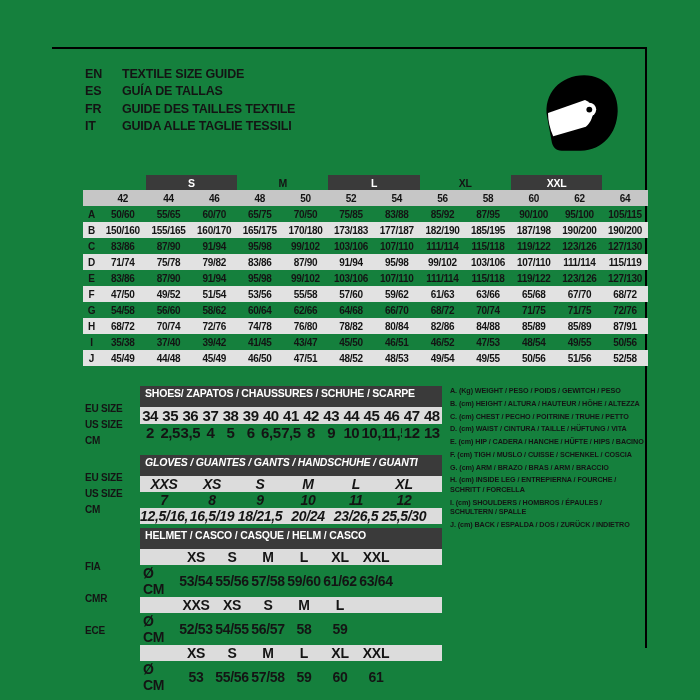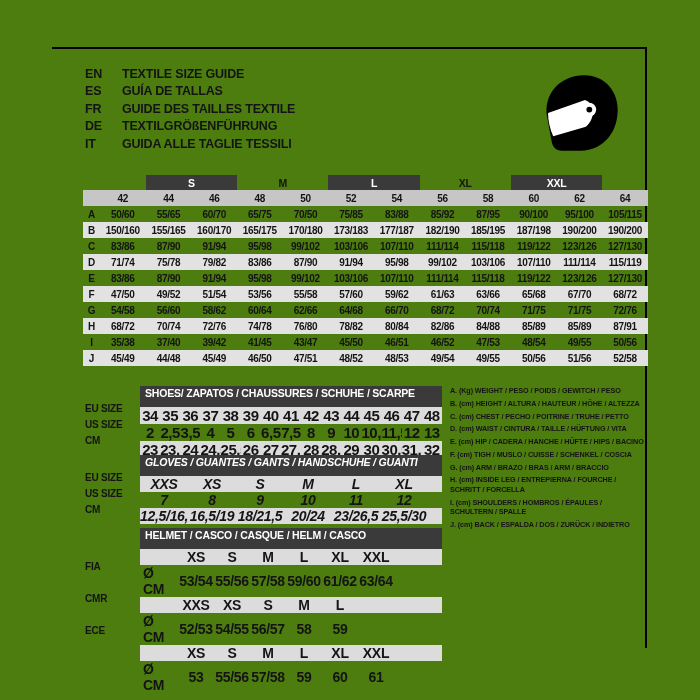--- a/index.html
+++ b/index.html
@@ -1,16 +1,16 @@
 <!DOCTYPE html>
 <html><head>
 <meta charset="utf-8">
 <style>
   html,body{margin:0;padding:0;background:#fff;}
-  .canvas{position:relative;width:700px;height:700px;background:#4d7c0f;overflow:hidden;
+  .canvas{position:relative;width:700px;height:700px;background:#15803d;overflow:hidden;
           font-family:"Liberation Sans",sans-serif;color:var(--txt,#141414);}
   .rule-top{position:absolute;left:52px;top:47px;width:594px;height:2px;background:var(--frame,#000);}
   .rule-right{position:absolute;left:645px;top:47px;width:2px;height:601px;background:var(--frame,#000);}
 
   .langs{position:absolute;left:85px;top:66px;font-weight:bold;font-size:12.5px;
          letter-spacing:-0.2px;line-height:17.4px;}
   .lang-row{white-space:nowrap;}
   .lang-code{display:inline-block;width:37px;}
 
   .helmet{position:absolute;left:536px;top:66px;width:86px;height:94px;}
@@ -48,21 +48,20 @@
 
 <div class="canvas" style="--dark: #3a3a3a; --hdr: #c6c6c6; --altrow: #e2e2e2; --subrow: #dcdcdc; --txt: #141414; --frame: #000000;">
 
   <div class="rule-top"></div>
   <div class="rule-right"></div>
 
   <div class="langs">
     <div class="lang-row"><span class="lang-code">EN</span><span>TEXTILE SIZE GUIDE</span></div>
     <div class="lang-row"><span class="lang-code">ES</span><span>GUÍA DE TALLAS</span></div>
     <div class="lang-row"><span class="lang-code">FR</span><span>GUIDE DES TAILLES TEXTILE</span></div>
-    <div class="lang-row"><span class="lang-code">DE</span><span>TEXTILGRÖßENFÜHRUNG</span></div>
     <div class="lang-row"><span class="lang-code">IT</span><span>GUIDA ALLE TAGLIE TESSILI</span></div>
   </div>
 
   <svg class="helmet" viewBox="0 0 100 100">
     <path d="M56 6 C81 6 96 26 95 48 C94 74 78 93 52 94 L30 94 C23 94 19 89 18 82 L13 55 C8 27 29 6 56 6 Z" fill="#000"></path>
     <path d="M14 50 C14 59 16 68 20 77 L58 66 C64 61 67 53 66 46 C65 41 62 37 57 35 Z" fill="#fff"></path>
     <circle cx="62" cy="46" r="8" fill="#fff"></circle>
     <circle cx="62" cy="46" r="3.4" fill="#000"></circle>
   </svg>
 
@@ -294,37 +293,20 @@
             <td>6,5</td>
             <td>7,5</td>
             <td>8</td>
             <td>9</td>
             <td>10</td>
             <td>10,5</td>
             <td>11,5</td>
             <td>12</td>
             <td>13</td>
           </tr>
-          <tr class="shade">
-            <td>23</td>
-            <td>23,5</td>
-            <td>24</td>
-            <td>24,5</td>
-            <td>25,5</td>
-            <td>26</td>
-            <td>27</td>
-            <td>27,5</td>
-            <td>28</td>
-            <td>28,5</td>
-            <td>29</td>
-            <td>30</td>
-            <td>30,5</td>
-            <td>31,5</td>
-            <td>32</td>
-          </tr>
         </tbody>
       </table>
   </div>
 
   <div class="rowlbl" style="top:470px">EU SIZE</div>
   <div class="rowlbl" style="top:486px">US SIZE</div>
   <div class="rowlbl" style="top:502px">CM</div>
   <div class="subtable" id="gloves-sec">
     <div class="bar">GLOVES / GUANTES / GANTS / HANDSCHUHE / GUANTI</div>
     <table class="gloves-tbl" id="gloves-table">

